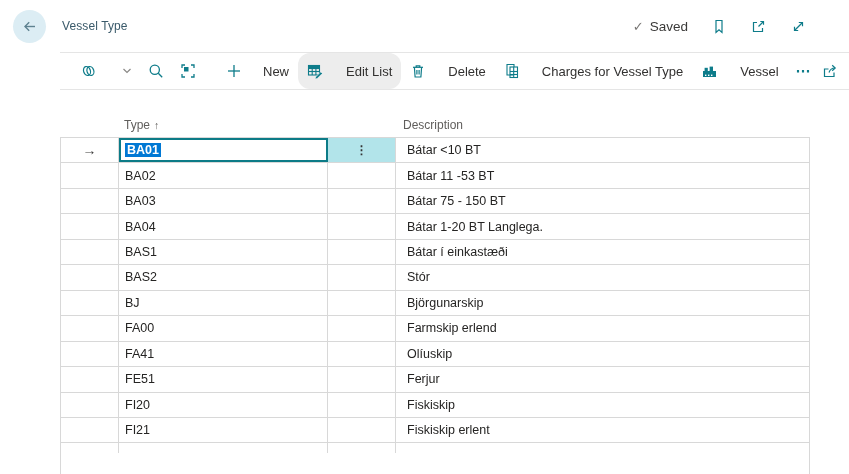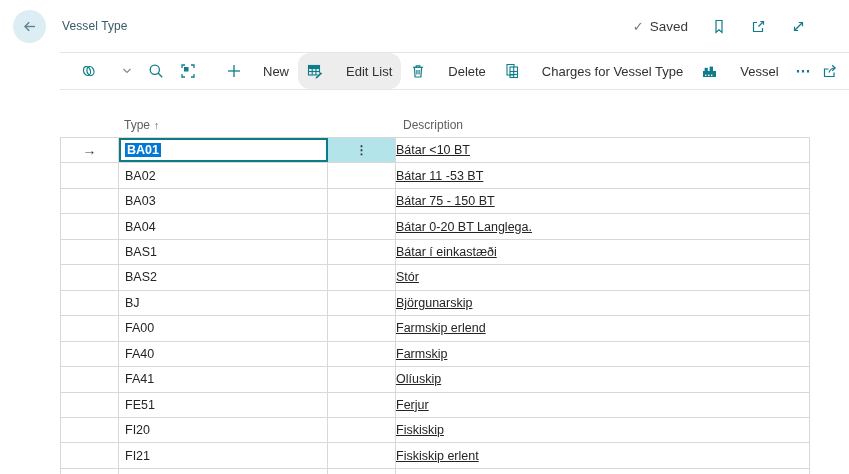--- a/index.html
+++ b/index.html
@@ -58,21 +58,21 @@
     overflow:hidden; background:#fff;
   }
   .grid-row {
     display:flex; height:25.46px; border-bottom:1px solid #d8d8d8;
     font-size:12.5px; color:#252423; align-items:stretch; cursor:pointer; background:#fff;
   }
   .cell { display:flex; align-items:center; overflow:hidden; }
   .cell-selector { width:58px; border-right:1px solid #d8d8d8; justify-content:center; }
   .cell-type { width:209px; border-right:1px solid #d8d8d8; padding-left:6px; }
   .cell-dots { width:68px; border-right:1px solid #d8d8d8; justify-content:center; }
-  .cell-desc { flex:1; padding-left:0;text-decoration:underline; }
+  .cell-desc { flex:1; padding-left:11px; }
   .row-arrow { color:#3b3a39; font-size:14px; line-height:1; }
   .dots-glyph { font-size:12px; color:#333; font-weight:bold; line-height:1; }
 
   .grid-row.selected .cell-type {
     border:2px solid #0c7b87; padding-left:4px; background:#fff;
   }
   .grid-row.selected .type-text {
     background:#0078d4; color:#fff; padding:0 2px;font-weight:bold;
   }
   .grid-row.selected .cell-dots { background:#b2e4ea; }
@@ -332,21 +332,21 @@
   <div class="grid-row">
     <div class="cell cell-selector">
       <span class="row-arrow"></span>
     </div>
     <div class="cell cell-type">
       <span class="type-text">BA04</span>
     </div>
     <div class="cell cell-dots">
       <span class="dots-glyph"></span>
     </div>
-    <div class="cell cell-desc">Bátar 0-20 BT Langlega.</div>
+    <div class="cell cell-desc">Bátar 1-20 BT Langlega.</div>
   </div>
 
   <div class="grid-row">
     <div class="cell cell-selector">
       <span class="row-arrow"></span>
     </div>
     <div class="cell cell-type">
       <span class="type-text">BAS1</span>
     </div>
     <div class="cell cell-dots">
@@ -387,32 +387,20 @@
     </div>
     <div class="cell cell-type">
       <span class="type-text">FA00</span>
     </div>
     <div class="cell cell-dots">
       <span class="dots-glyph"></span>
     </div>
     <div class="cell cell-desc">Farmskip erlend</div>
   </div>
 
-  <div class="grid-row">
-    <div class="cell cell-selector">
-      <span class="row-arrow"></span>
-    </div>
-    <div class="cell cell-type">
-      <span class="type-text">FA40</span>
-    </div>
-    <div class="cell cell-dots">
-      <span class="dots-glyph"></span>
-    </div>
-    <div class="cell cell-desc">Farmskip</div>
-  </div>
 
   <div class="grid-row">
     <div class="cell cell-selector">
       <span class="row-arrow"></span>
     </div>
     <div class="cell cell-type">
       <span class="type-text">FA41</span>
     </div>
     <div class="cell cell-dots">
       <span class="dots-glyph"></span>

